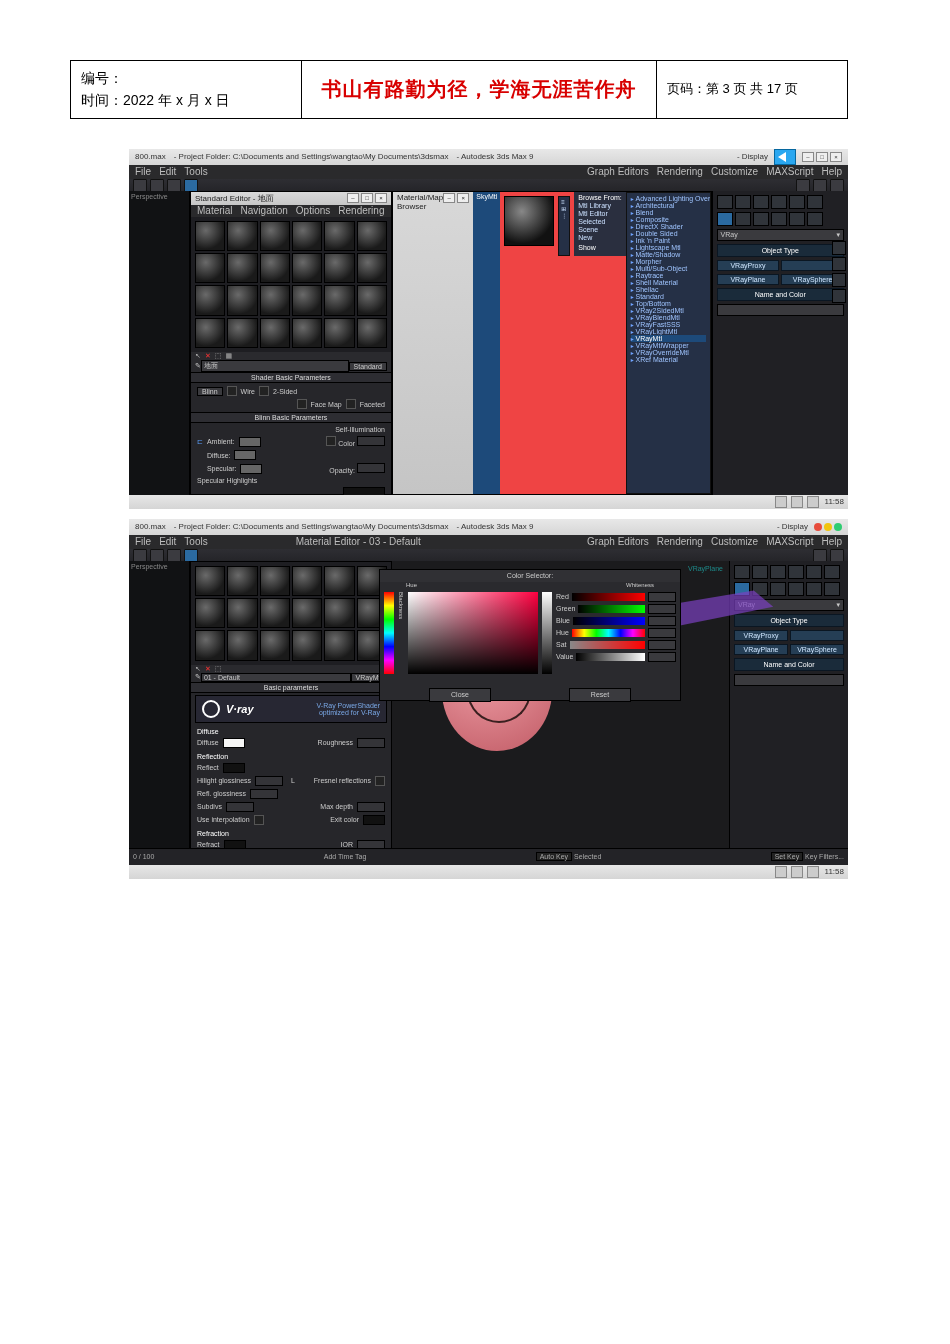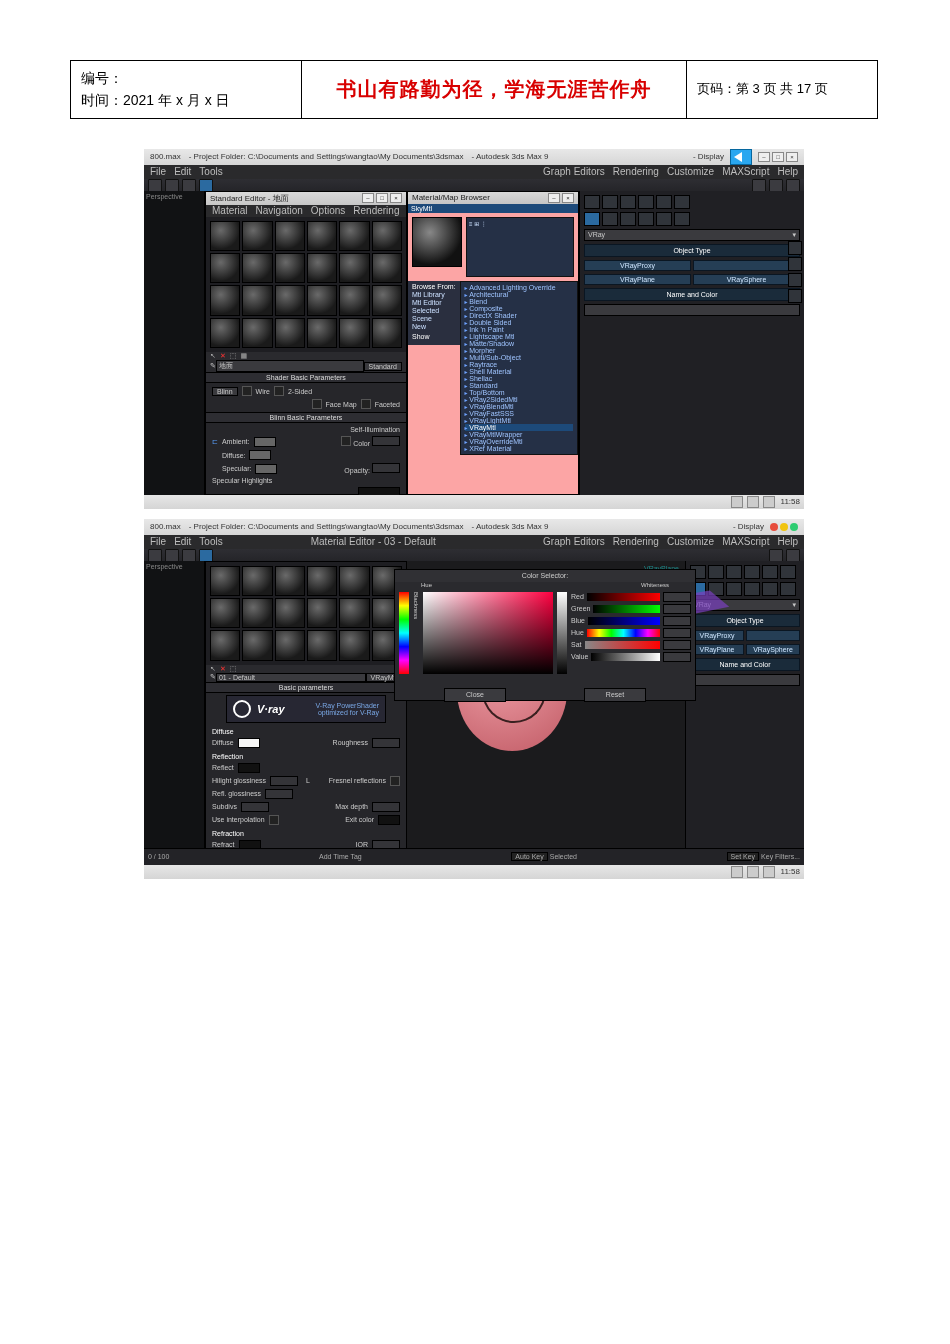--- a/index.html
+++ b/index.html
@@ -7,21 +7,21 @@
     padding: 0;
     background: #fff;
     font-family: "SimSun", "Microsoft YaHei", sans-serif;
     width: 950px;
   }
   .page {
     width: 950px;
     height: 1344px;
     position: relative;
     box-sizing: border-box;
-    padding: 60px 72px 40px 70px;
+    padding: 60px 102px 40px 70px;
   }
   .header-table {
     border-collapse: collapse;
     width: 100%;
     font-size: 14px;
   }
   .header-table td {
     border: 1px solid #000;
     padding: 6px 10px;
     vertical-align: middle;
@@ -29,21 +29,21 @@
   .header-left { width: 210px; font-size: 14px; line-height: 1.6; }
   .header-center { text-align: center; color: #d80000; font-weight: bold; font-size: 20px; font-family: "KaiTi","SimSun",serif; letter-spacing: 1px;}
   .header-right { width: 170px; font-size: 13px; }
 
   .screenshot-wrap {
     margin: 30px auto 0 auto;
     width: 660px;
     background:#191919;
   }
   .ss {
-    width: 660px;
+    width: 719px;
     height: 360px;
     background: #1b1b1d;
     position: relative;
     font-family: "Tahoma", sans-serif;
     font-size: 8px;
     color: #c8c8c8;
     overflow: hidden;
   }
   .ss .titlebar {
     height: 14px;
@@ -94,23 +94,23 @@
   .rollout { background:#2d2d32;border-top:1px solid #000;border-bottom:1px solid #000;text-align:center;font-size:7px;padding:1px 0;color:#ddd;}
   .params { padding:3px 6px; font-size:7px; color:#ccc; display:flex; flex-direction:column; gap:3px;}
   .params .row{display:flex;align-items:center;gap:4px;}
   .params .swatch{width:20px;height:8px;background:#666;border:1px solid #000;}
   .params .swatchW{width:20px;height:8px;background:#f5f5f5;border:1px solid #000;}
   .params .spin{width:26px;height:8px;background:#343438;border:1px solid #000;}
   .checkbox{width:8px;height:8px;border:1px solid #555;background:#222;}
 
   .browser {
     flex:0 0 170px;
-    background:#fca5a5;
+    background:#ef4444;
     border:1px solid #000;
-    display:flex;flex-direction:column;
+    display:flex;flex-direction:row;
   }
   .browser .btitle{background:linear-gradient(#d8d8d8,#c5c5c5);color:#222;font-size:8px;padding:1px 4px;}
   .browser .preview{height:60px;display:flex;gap:4px;padding:4px;}
   .browser .preview .bsphere{width:48px;height:48px;border:1px solid #000;background:radial-gradient(circle at 35% 30%, #888, #111 70%);}
   .browser .side{flex:1;background:#253046;border:1px solid #111;font-size:6px;color:#cbe0ff;padding:2px;}
   .browser .from{height:60px;background:#2a2f3f;font-size:7px;color:#cbe0ff;padding:2px 4px;display:flex;flex-direction:column;gap:1px;}
   .browser .list{flex:1;background:#253046;border:1px solid #111;overflow:hidden;padding:2px 4px;display:flex;flex-direction:column;gap:0;font-size:7px;}
   .browser .list .li{color:#9fc4ff;white-space:nowrap;}
   .browser .list .li::before{content:"▸ ";color:#6fa3ff;font-size:6px;}
 
@@ -139,21 +139,21 @@
   .satval{flex:1;height:82px;background:linear-gradient(to right,#fff,#ff0040);position:relative;}
   .satval::after{content:"";position:absolute;inset:0;background:linear-gradient(to top,#000,transparent);}
   .rgb{flex:0 0 120px;display:flex;flex-direction:column;gap:2px;}
   .rgb .r{display:flex;align-items:center;gap:3px;}
   .rgb .r .bar{flex:1;height:8px;}
   .rgb .r .spin{width:26px;height:8px;background:#3a3a3e;border:1px solid #000;}
   .colorsel .cbtns{display:flex;justify-content:space-around;padding:2px 10px;}
   .colorsel .cbtns .b{width:60px;height:12px;background:#3a3a3e;border:1px solid #000;text-align:center;line-height:12px;}
 
   .vray-logo{
-    display:flex;align-items:center;gap:6px;background:#272733;border:1px solid #000;padding:4px 6px;margin:2px 20px;
+    display:flex;align-items:center;gap:6px;background:#272733;border:1px solid #000;padding:4px 6px;margin:2px 4px;
   }
   .vray-logo .vtxt{font-style:italic;font-weight:bold;color:#fff;font-size:11px;}
   .vray-logo .vsub{font-size:7px;color:#7aa8e6;text-align:right;}
 
   .face3d{
     flex:1;background:#1b1b1d;position:relative;
   }
   .face{position:absolute;left:50px;top:50px;width:120px;height:140px;}
   .face .head{width:110px;height:120px;border-radius:50%;background:radial-gradient(circle at 40% 30%,#f0a0a8,#c05a64);position:absolute;top:20px;}
   .face .ear{width:28px;height:50px;background:#7a40c0;border-radius:50% 50% 20% 20%;position:absolute;top:-10px;}
@@ -190,21 +190,21 @@
 </head>
 <body>
 
 <div class="page">
 
   <table class="header-table">
     <tbody>
         <tr>
       <td class="header-left">
         <div>编号：</div>
-        <div>时间：2021 年 x 月 x 日</div>
+        <div>时间：2022 年 x 月 x 日</div>
       </td>
       <td class="header-center">书山有路勤为径，学海无涯苦作舟</td>
       <td class="header-right">页码：第 3 页 共 17 页</td>
     </tr>
   </tbody>
     </table>
 
   <div class="screenshot-wrap">
     <div class="ss">
 

